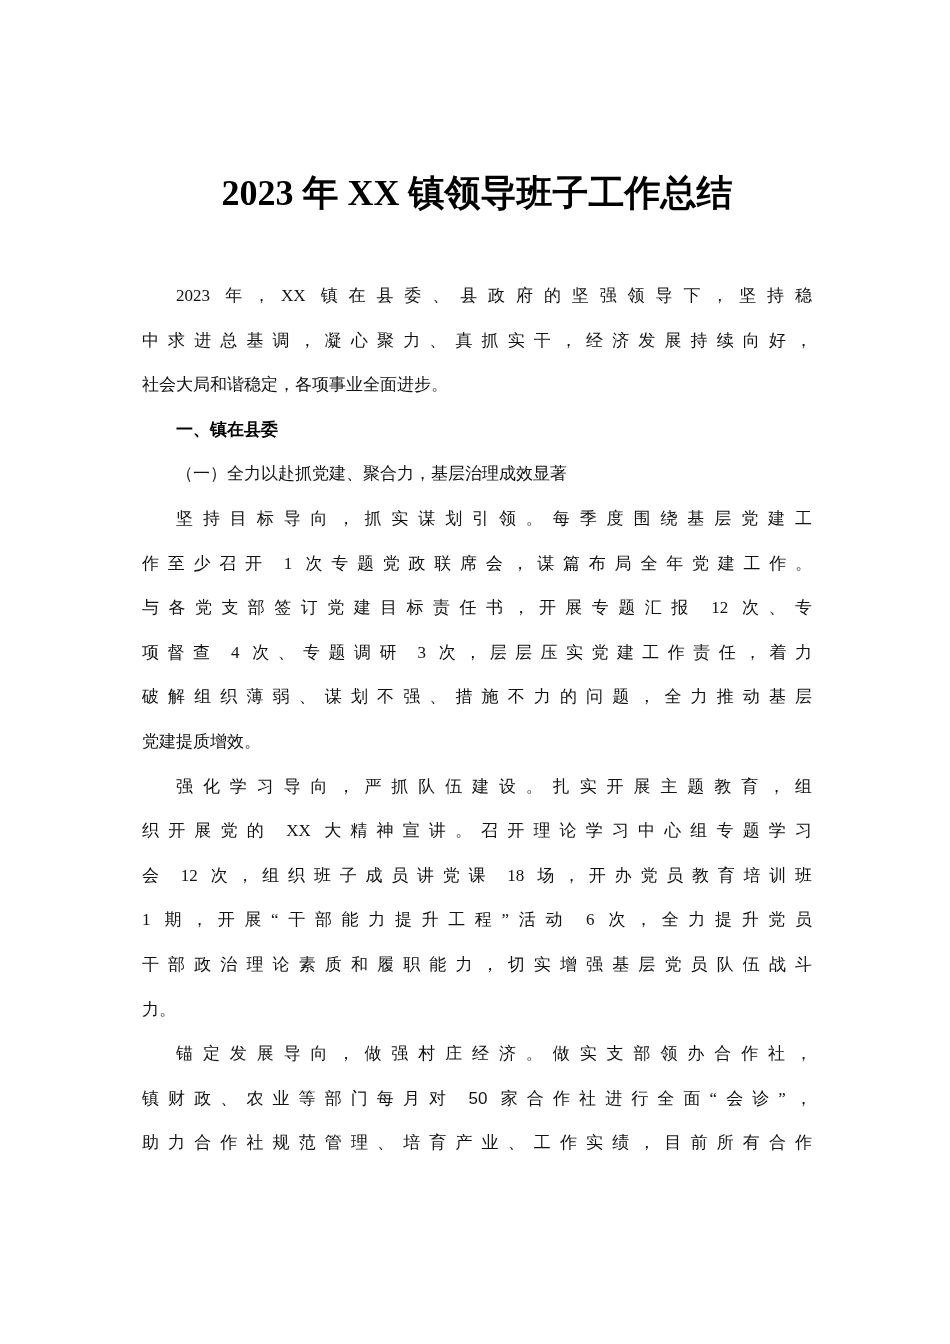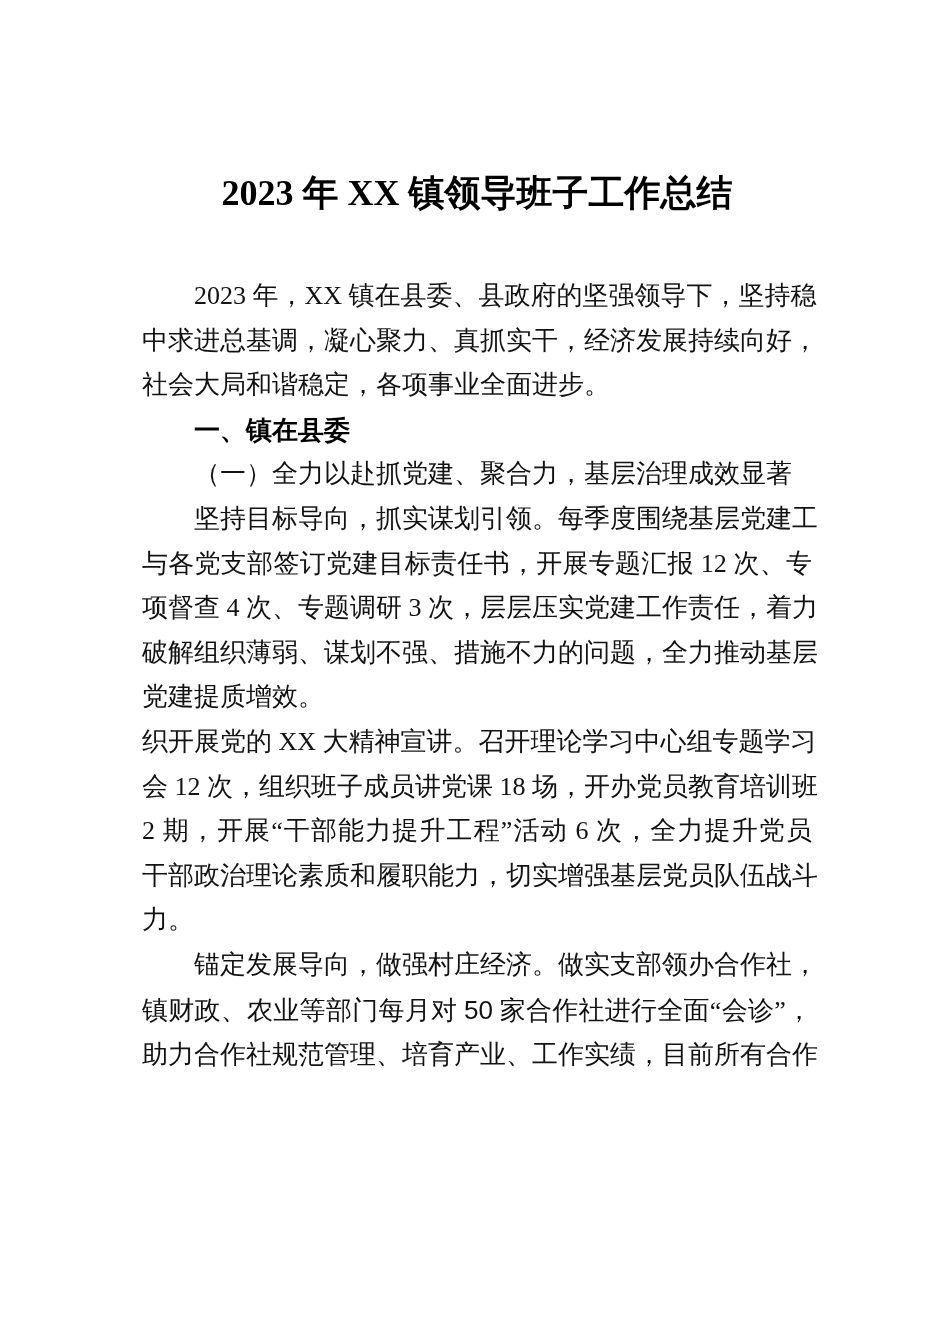--- a/index.html
+++ b/index.html
@@ -29,21 +29,21 @@
     font-weight: 700;
     font-size: 36px;
     line-height: 48px;
     color: #000000;
     white-space: nowrap;
   }
   .para {
     margin: 0;
   }
   .line {
-    font-size: 26px;
+    font-size: 17px;
     line-height: 44.6px;
     text-align: justify;
     text-align-last: justify;
     white-space: nowrap;
     color: #121212;
   }
   .line.endline {
     text-align-last: left;
   }
   .para .line.first {
@@ -76,29 +76,31 @@
           <div class="line endline"><span>社会大局和谐稳定，各项事业全面进步。</span></div>
         </div>
         <div class="para heading1">
           <div class="line first endline"><span>一、镇在县委</span></div>
         </div>
         <div class="para heading2">
           <div class="line first endline"><span>（一）全力以赴抓党建、聚合力，基层治理成效显著</span></div>
         </div>
         <div class="para body">
           <div class="line first"><span>坚持目标导向，抓实谋划引领。每季度围绕基层党建工</span></div>
+          <div class="line"><span>作至少召开 1 次专题党政联席会，谋篇布局全年党建工作。</span></div>
           <div class="line"><span>与各党支部签订党建目标责任书，开展专题汇报 12 次、专</span></div>
           <div class="line"><span>项督查 4 次、专题调研 3 次，层层压实党建工作责任，着力</span></div>
           <div class="line"><span>破解组织薄弱、谋划不强、措施不力的问题，全力推动基层</span></div>
           <div class="line endline"><span>党建提质增效。</span></div>
         </div>
         <div class="para body">
+          <div class="line first"><span>强化学习导向，严抓队伍建设。扎实开展主题教育，组</span></div>
           <div class="line"><span>织开展党的 XX 大精神宣讲。召开理论学习中心组专题学习</span></div>
           <div class="line"><span>会 12 次，组织班子成员讲党课 18 场，开办党员教育培训班</span></div>
-          <div class="line"><span>2 期，开展“干部能力提升工程”活动 6 次，全力提升党员</span></div>
+          <div class="line"><span>1 期，开展“干部能力提升工程”活动 6 次，全力提升党员</span></div>
           <div class="line"><span>干部政治理论素质和履职能力，切实增强基层党员队伍战斗</span></div>
           <div class="line endline"><span>力。</span></div>
         </div>
         <div class="para body">
           <div class="line first"><span>锚定发展导向，做强村庄经济。做实支部领办合作社，</span></div>
           <div class="line"><span>镇财政、农业等部门每月对 </span><span class="run-sans">50</span><span> 家合作社进行全面“会诊”，</span></div>
           <div class="line"><span>助力合作社规范管理、培育产业、工作实绩，目前所有合作</span></div>
         </div>
       </div>
   </div>

